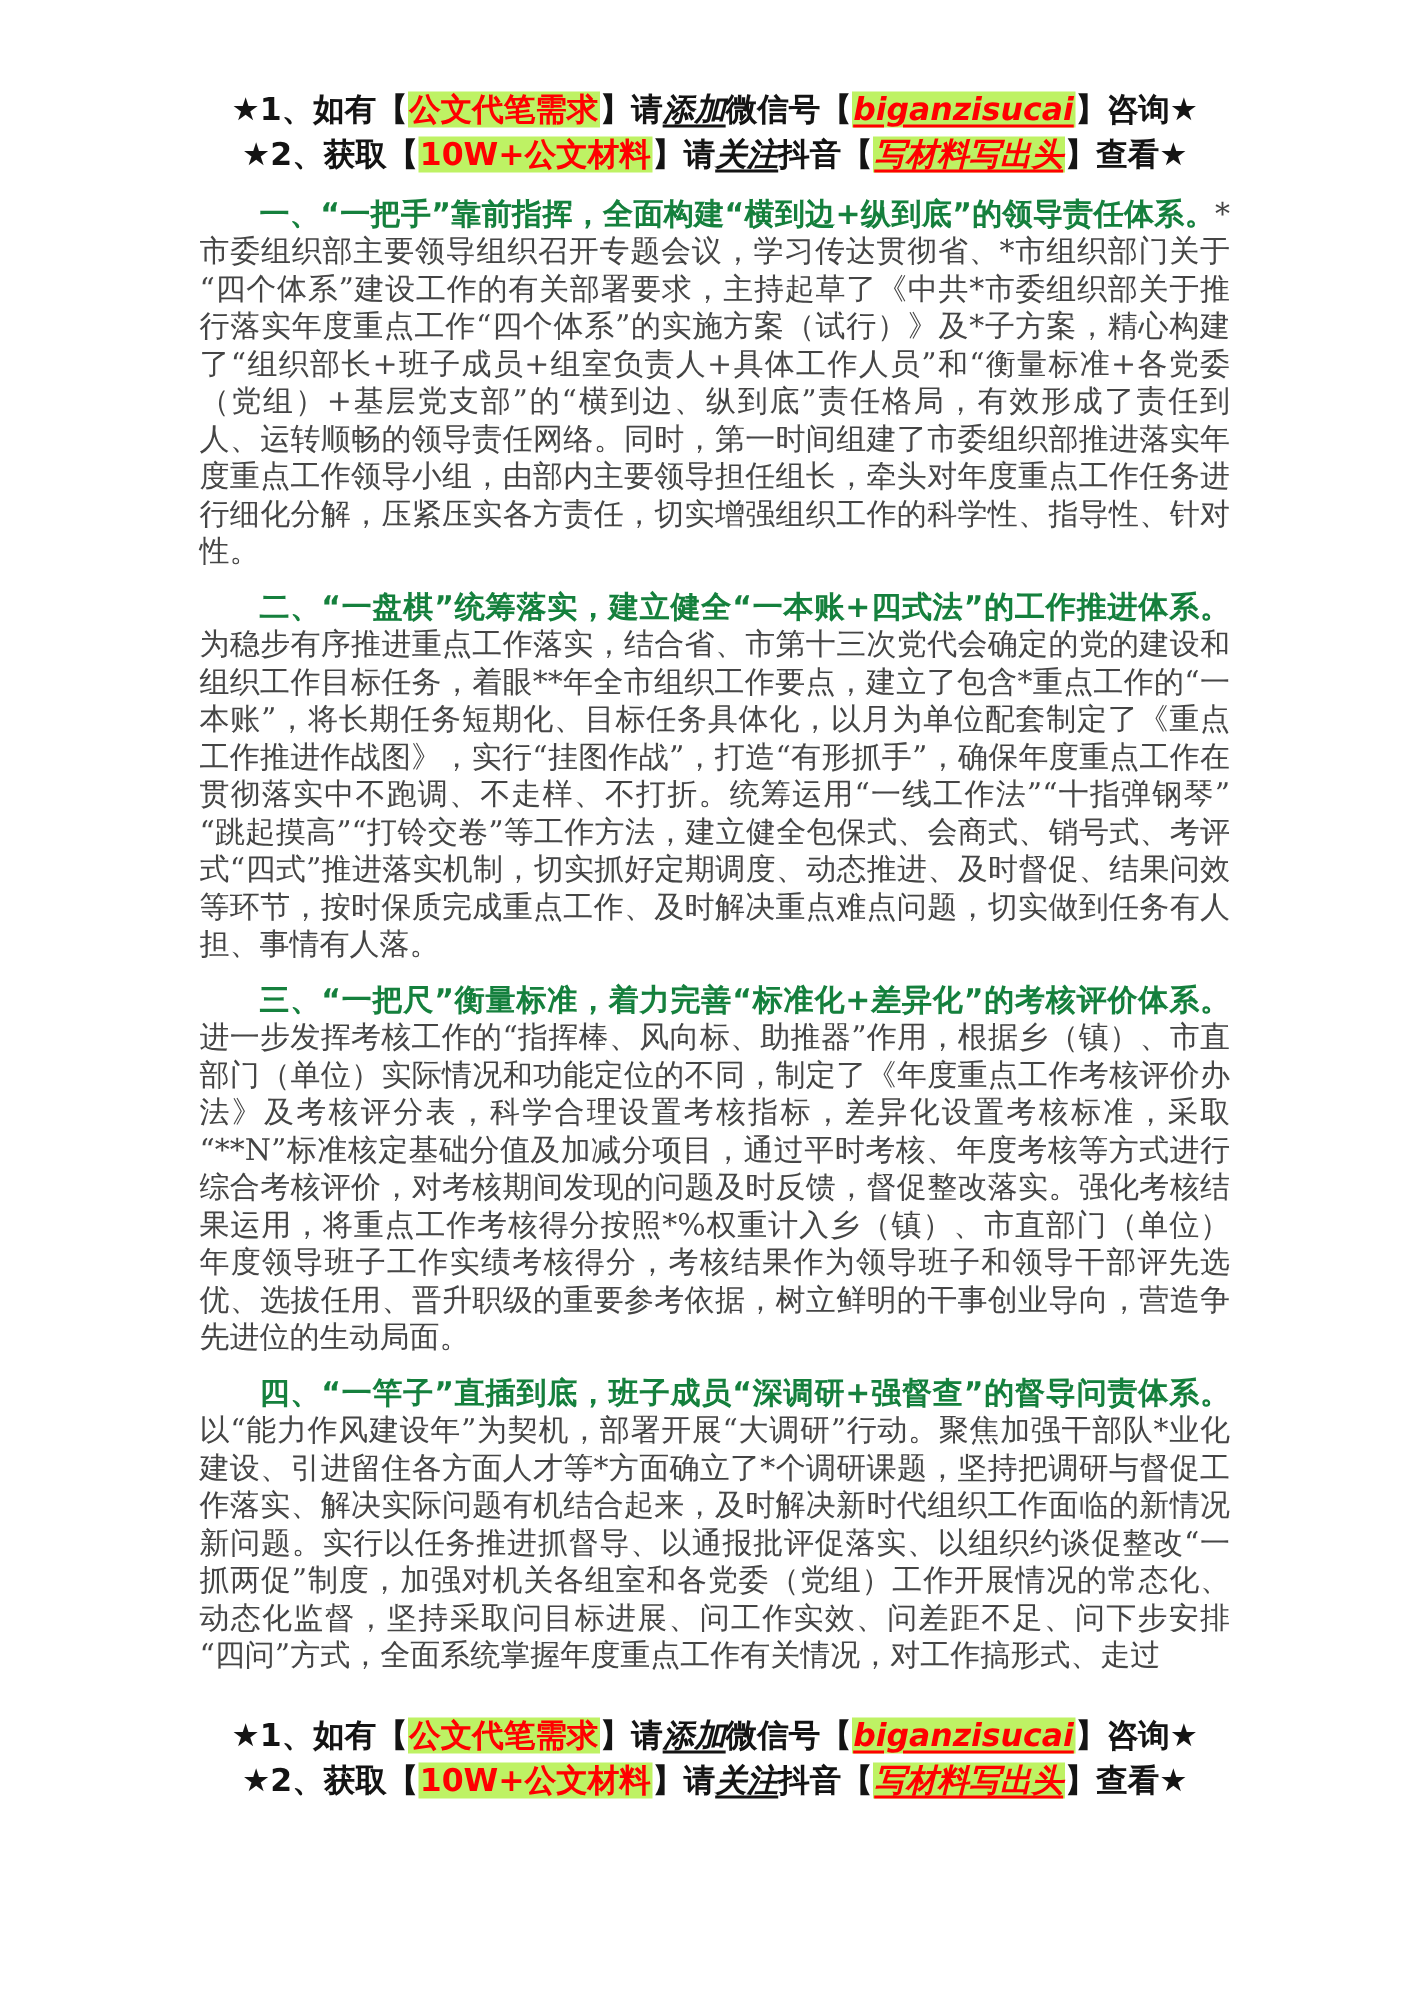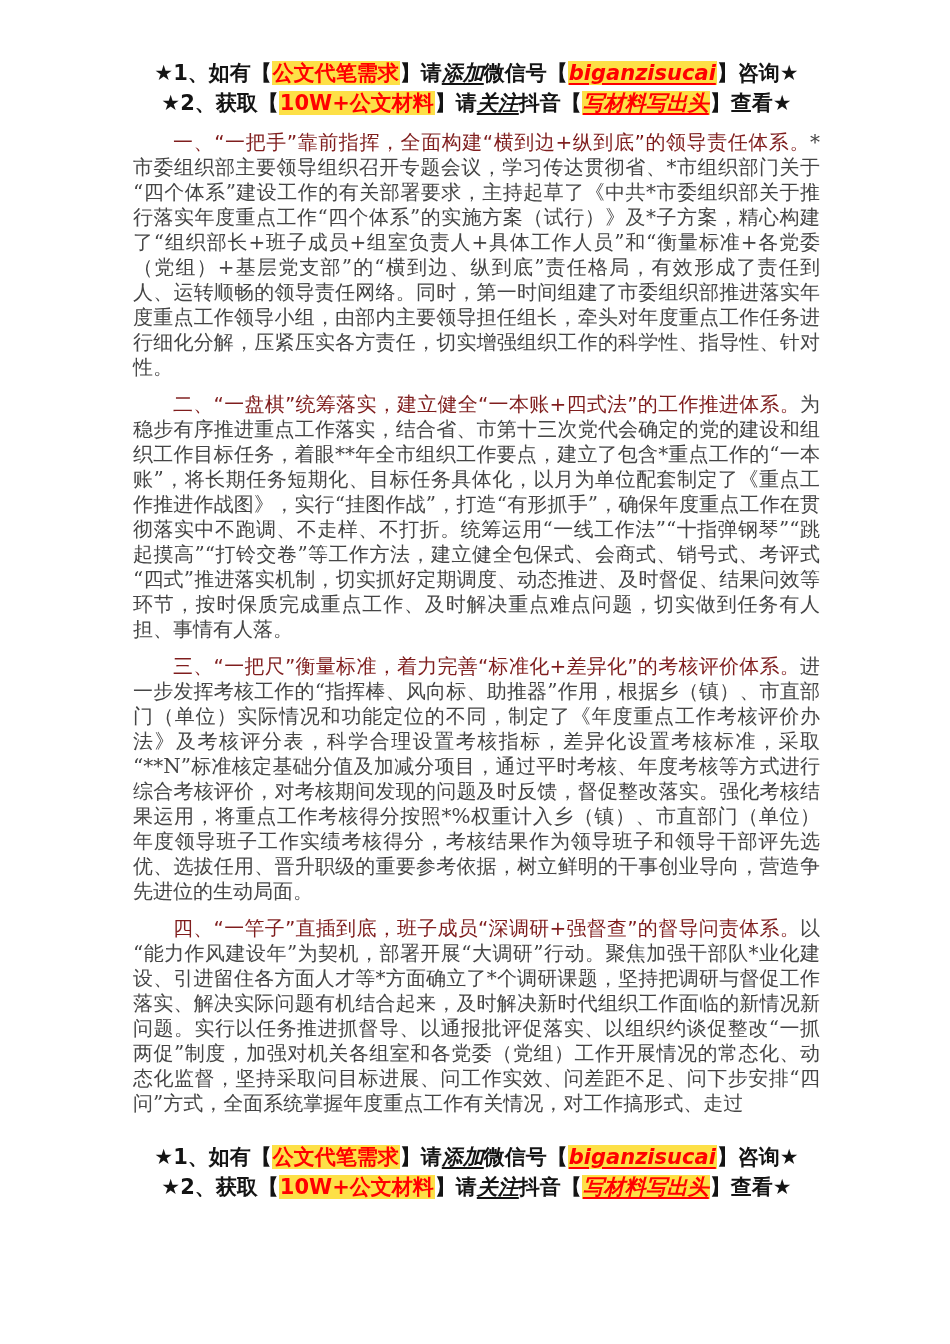--- a/index.html
+++ b/index.html
@@ -20,21 +20,21 @@
     font-family: "DejaVu Sans", "Liberation Sans", sans-serif;
     font-weight: 700;
     font-size: 21px;
     line-height: 30px;
     color: #141414;
     white-space: nowrap;
     letter-spacing: 0;
   }
   .hl {
     color: #ff0000;
-    background: #fde047;
+    background: #bef264;
     padding: 0 1px;
   }
   .ul {
     text-decoration: underline;
     text-decoration-thickness: 2px;
     text-underline-offset: 3px;
     font-style: italic;
   }
   .doc-body {
     margin-top: 6px;
@@ -46,22 +46,22 @@
     line-height: 25px;
     color: #454545;
     text-align: justify;
     text-indent: 2em;
   }
   .section {
     margin-top: 12px;
   }
   .sec-heading {
     font-family: "DejaVu Sans", "Liberation Sans", sans-serif;
-    font-weight: 400;
-    color: #7f1d1d;
+    font-weight: 700;
+    color: #15803d;
   }
   .promo-footer {
     margin-top: 26px;
   }
 </style>
 </head>
 <body>
 
 <div class="page">
 

